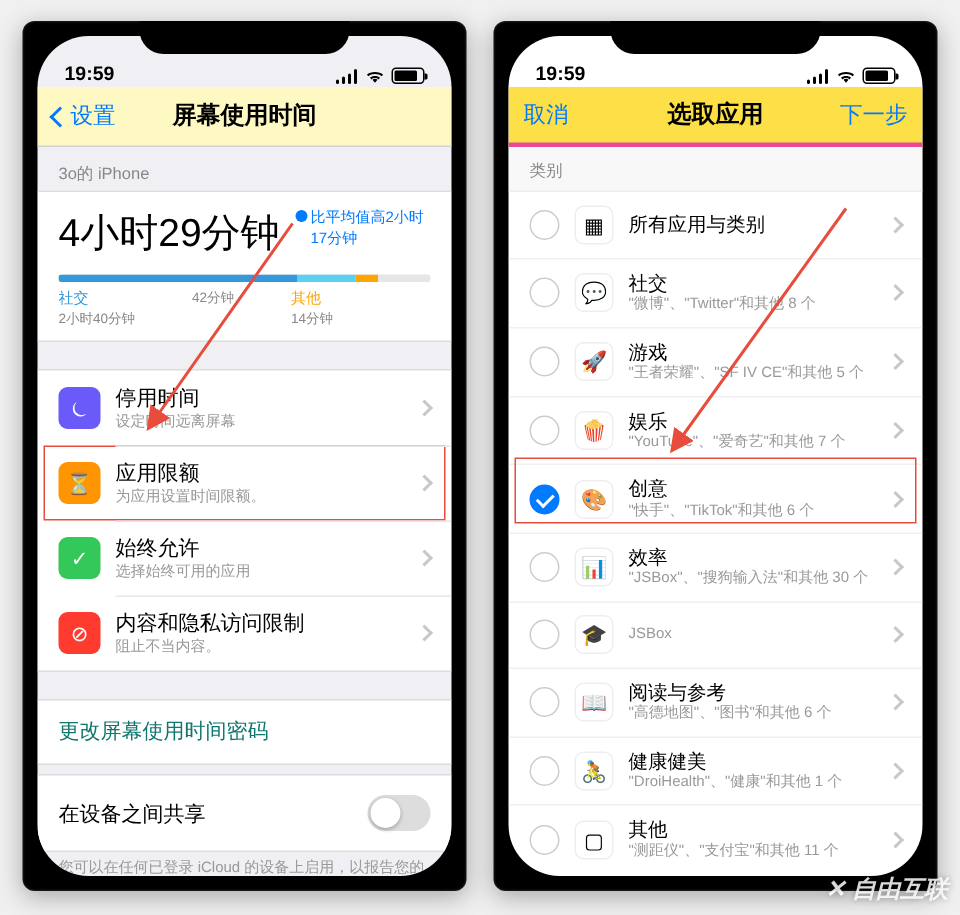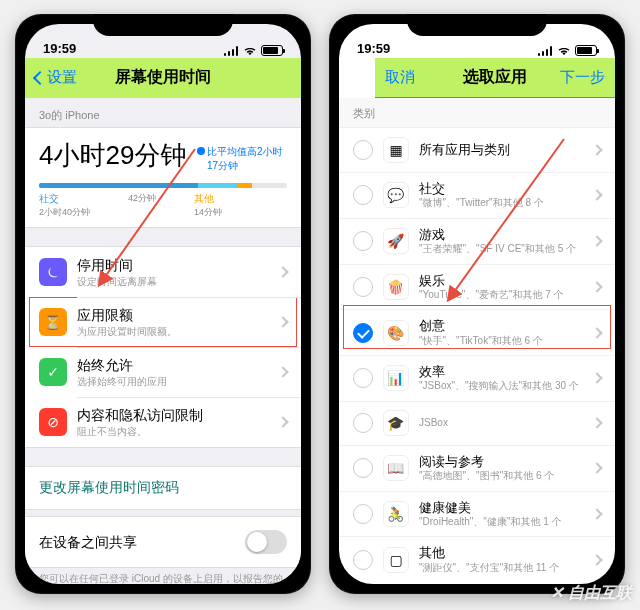--- a/index.html
+++ b/index.html
@@ -9,21 +9,21 @@
     font-family: -apple-system, "Helvetica Neue", Arial, sans-serif;
     position: relative;
     display: flex;
     justify-content: space-around;
     align-items: flex-start;
     padding: 14px 6px;
   }
   .phone {
     width: 296px; height: 580px;
     background: #000;
-    border-radius: 26px;
+    border-radius: 8px;
     padding: 10px;
     position: relative;
     box-shadow: 0 4px 16px rgba(0,0,0,.3), inset 0 0 2px rgba(255,255,255,.25);
   }
   .screen {
     width: 100%; height: 100%;
     background: #efeff4;
     border-radius: 34px;
     overflow: hidden;
     position: relative;
@@ -43,35 +43,35 @@
   .sig span{position:absolute;bottom:0;width:2px;background:#000;border-radius:1px;}
   .sig span:nth-child(1){left:0;height:3px}.sig span:nth-child(2){left:4px;height:5px}
   .sig span:nth-child(3){left:8px;height:7px}.sig span:nth-child(4){left:12px;height:10px}
   .wifi{width:14px;height:10px;}
   .batt{width:22px;height:11px;border:1px solid #000;border-radius:3px;position:relative;}
   .batt::after{content:"";position:absolute;right:-3px;top:3px;width:2px;height:4px;background:#000;border-radius:0 1px 1px 0;}
   .batt i{display:block;margin:1px;height:7px;width:15px;background:#000;border-radius:1px;}
 
   .nav {
     height:40px; display:flex; align-items:center; justify-content:space-between;
-    padding:0 10px; background:#bef264; border-bottom:1px solid #d1d1d6; font-size:16px;
-  }
-  .nav.white { background:#bef264; border-bottom:1px solid #ec4899;margin-left:36px; }
+    padding:0 10px; background:#fef9c3; border-bottom:1px solid #d1d1d6; font-size:16px;
+  }
+  .nav.white { background:#fde047; border-bottom:3px solid #ec4899; }
   .nav-left,.nav-right{width:60px;color:#007aff;font-size:15px;display:flex;align-items:center;gap:2px;}
   .nav-right{justify-content:flex-end;text-align:center;}
   .nav-title{font-weight:600;text-align:center;flex:1;}
   .chev-left{width:10px;height:10px;border-left:2px solid #007aff;border-bottom:2px solid #007aff;transform:rotate(45deg);}
 
   .scroll { height: calc(100% - 74px); overflow:hidden; font-size:14px; }
 
   .section-label { padding:10px 14px 4px; font-size:11px; color:#888; }
   .hero {
     background:#fff; padding:10px 14px 8px; border-top:1px solid #ddd; border-bottom:1px solid #ddd;
   }
-  .hero-top{display:flex;justify-content:space-between;align-items:flex-end;}
+  .hero-top{display:flex;justify-content:space-between;align-items:flex-start;}
   .hero-time{font-size:26px;font-weight:400;}
   .badge{font-size:10px;color:#007aff;display:flex;align-items:flex-start;gap:2px;}
   .badge-dot{width:8px;height:8px;border-radius:50%;background:#007aff;margin-top:2px;}
   .bar{height:5px;border-radius:2px;background:#e6e6e6;margin:10px 0 4px;display:flex;overflow:hidden;}
   .bar span:nth-child(1){background:#3498db;width:64%;}
   .bar span:nth-child(2){background:#5ad1f0;width:16%;}
   .bar span:nth-child(3){background:#ffa500;width:6%;}
   .legend{display:flex;gap:38px;font-size:10px;}
   .legend div{display:flex;flex-direction:column;}
   .legend .lab{font-size:10px;}

